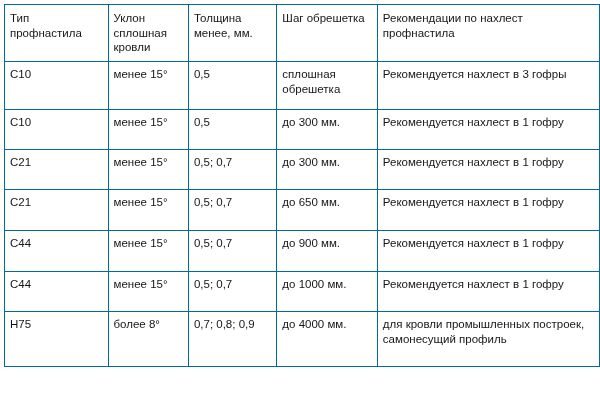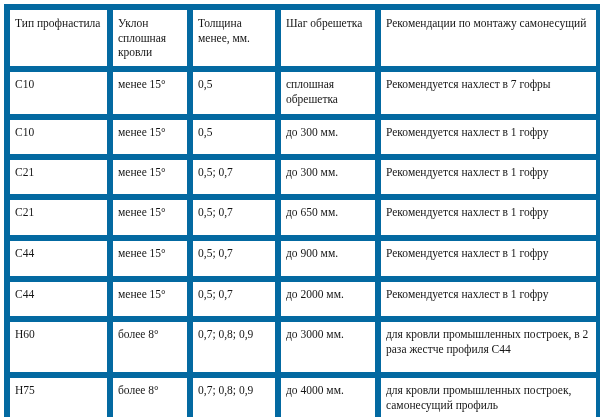--- a/index.html
+++ b/index.html
@@ -22,28 +22,27 @@
     box-sizing: border-box;
   }
   table.spec-table {
     border-collapse: collapse;
     width: 596px;
     margin: 4px 0 0 4px;
     table-layout: fixed;
     background: #fff;
   }
   table.spec-table td {
-    border: 6px solid #0369a1;
+    border: 1px solid #0369a1;
     vertical-align: top;
     padding: 5px 5px 5px 5px;
     font-size: 11.5px;
     line-height: 1.28;
     color: #161616;
     word-wrap: break-word;
-    font-family: Liberation Serif, serif;
   }
   table.spec-table tr.header-row td {
     font-size: 11.5px;
     line-height: 1.28;
     padding-top: 6px;
     padding-bottom: 6px;
   }
   col.c0 { width: 103px; }
   col.c1 { width: 80px; }
   col.c2 { width: 88px; }
@@ -71,28 +70,28 @@
         <col class="c2">
         <col class="c3">
         <col class="c4">
     </colgroup>
     <tbody>
       <tr class="header-row row-h">
         <td>Тип профнастила</td>
         <td>Уклон сплошная кровли</td>
         <td>Толщина менее, мм.</td>
         <td>Шаг обрешетка</td>
-        <td>Рекомендации по монтажу самонесущий</td>
+        <td>Рекомендации по нахлест профнастила</td>
       </tr>
       <tr class="row-1">
         <td>С10</td>
         <td>менее 15°</td>
         <td>0,5</td>
         <td>сплошная обрешетка</td>
-        <td>Рекомендуется нахлест в 7 гофры</td>
+        <td>Рекомендуется нахлест в 3 гофры</td>
       </tr>
       <tr class="row-2">
         <td>С10</td>
         <td>менее 15°</td>
         <td>0,5</td>
         <td>до 300 мм.</td>
         <td>Рекомендуется нахлест в 1 гофру</td>
       </tr>
       <tr class="row-3">
         <td>С21</td>
@@ -112,29 +111,22 @@
         <td>С44</td>
         <td>менее 15°</td>
         <td>0,5; 0,7</td>
         <td>до 900 мм.</td>
         <td>Рекомендуется нахлест в 1 гофру</td>
       </tr>
       <tr class="row-6">
         <td>С44</td>
         <td>менее 15°</td>
         <td>0,5; 0,7</td>
-        <td>до 2000 мм.</td>
+        <td>до 1000 мм.</td>
         <td>Рекомендуется нахлест в 1 гофру</td>
-      </tr>
-      <tr class="row-7">
-        <td>Н60</td>
-        <td>более 8°</td>
-        <td>0,7; 0,8; 0,9</td>
-        <td>до 3000 мм.</td>
-        <td>для кровли промышленных построек, в 2 раза жестче профиля С44</td>
       </tr>
       <tr class="row-8">
         <td>Н75</td>
         <td>более 8°</td>
         <td>0,7; 0,8; 0,9</td>
         <td>до 4000 мм.</td>
         <td>для кровли промышленных построек, самонесущий профиль</td>
       </tr>
     </tbody>
   </table>

